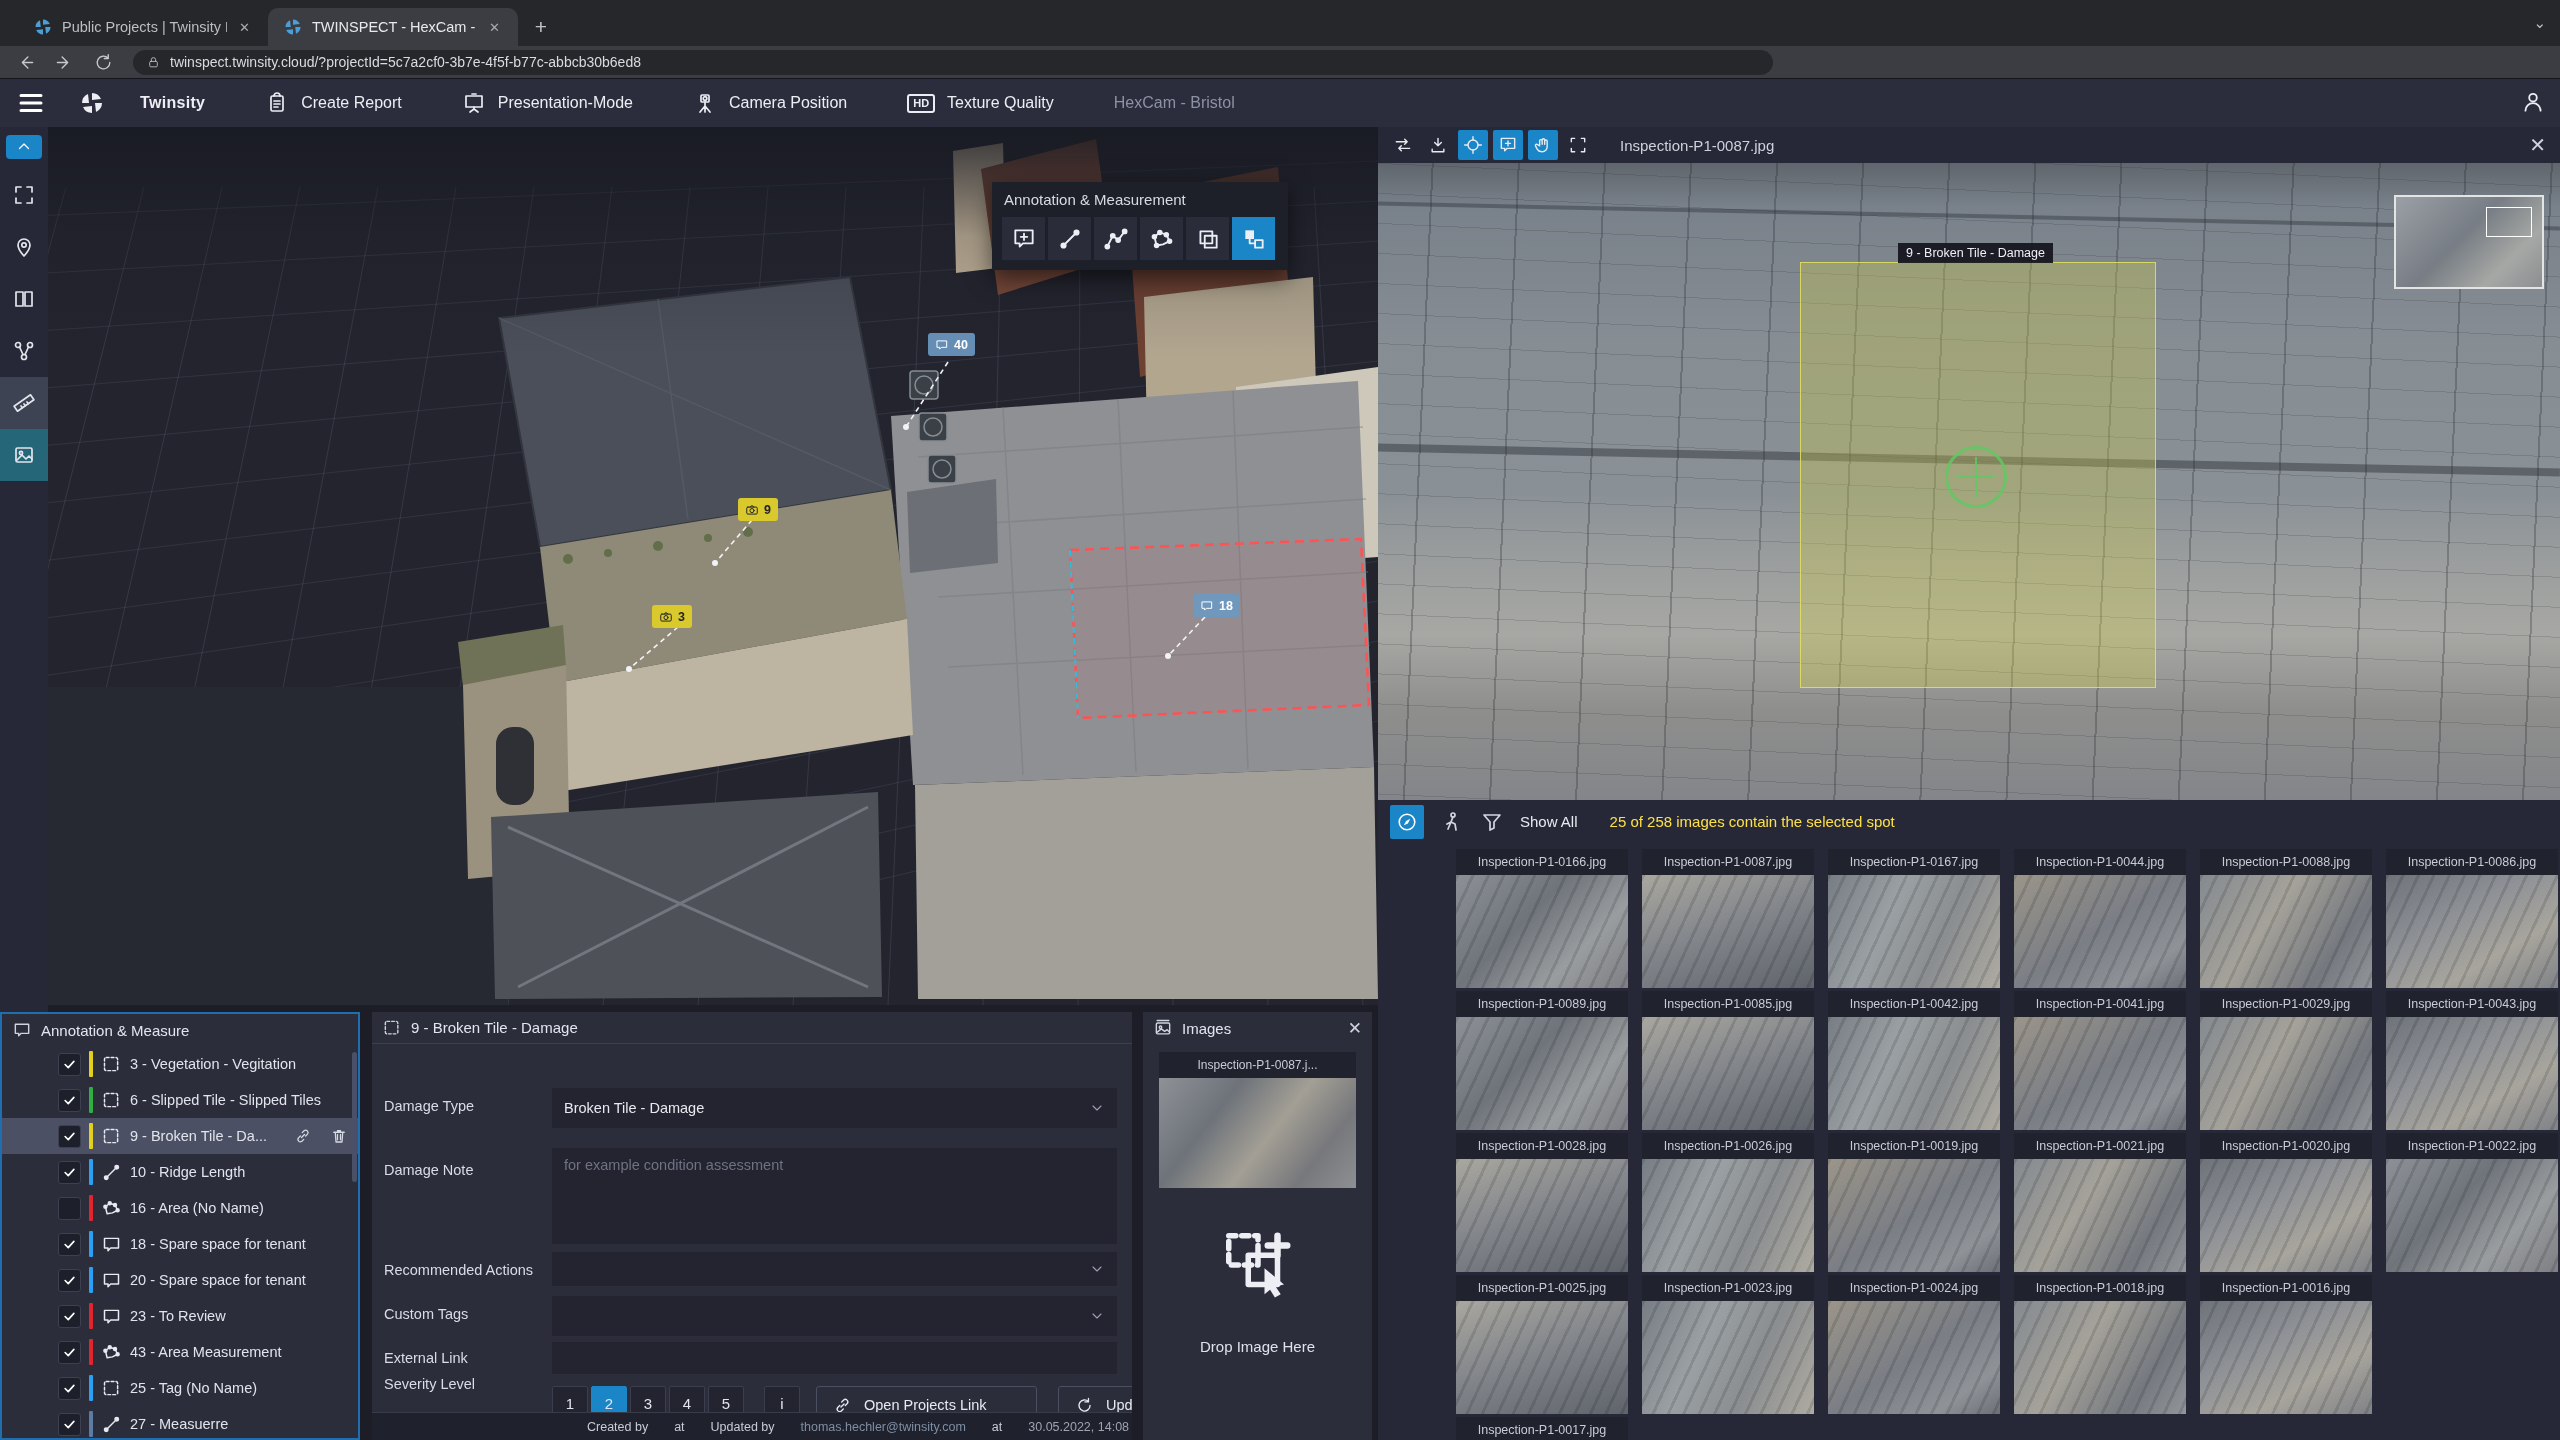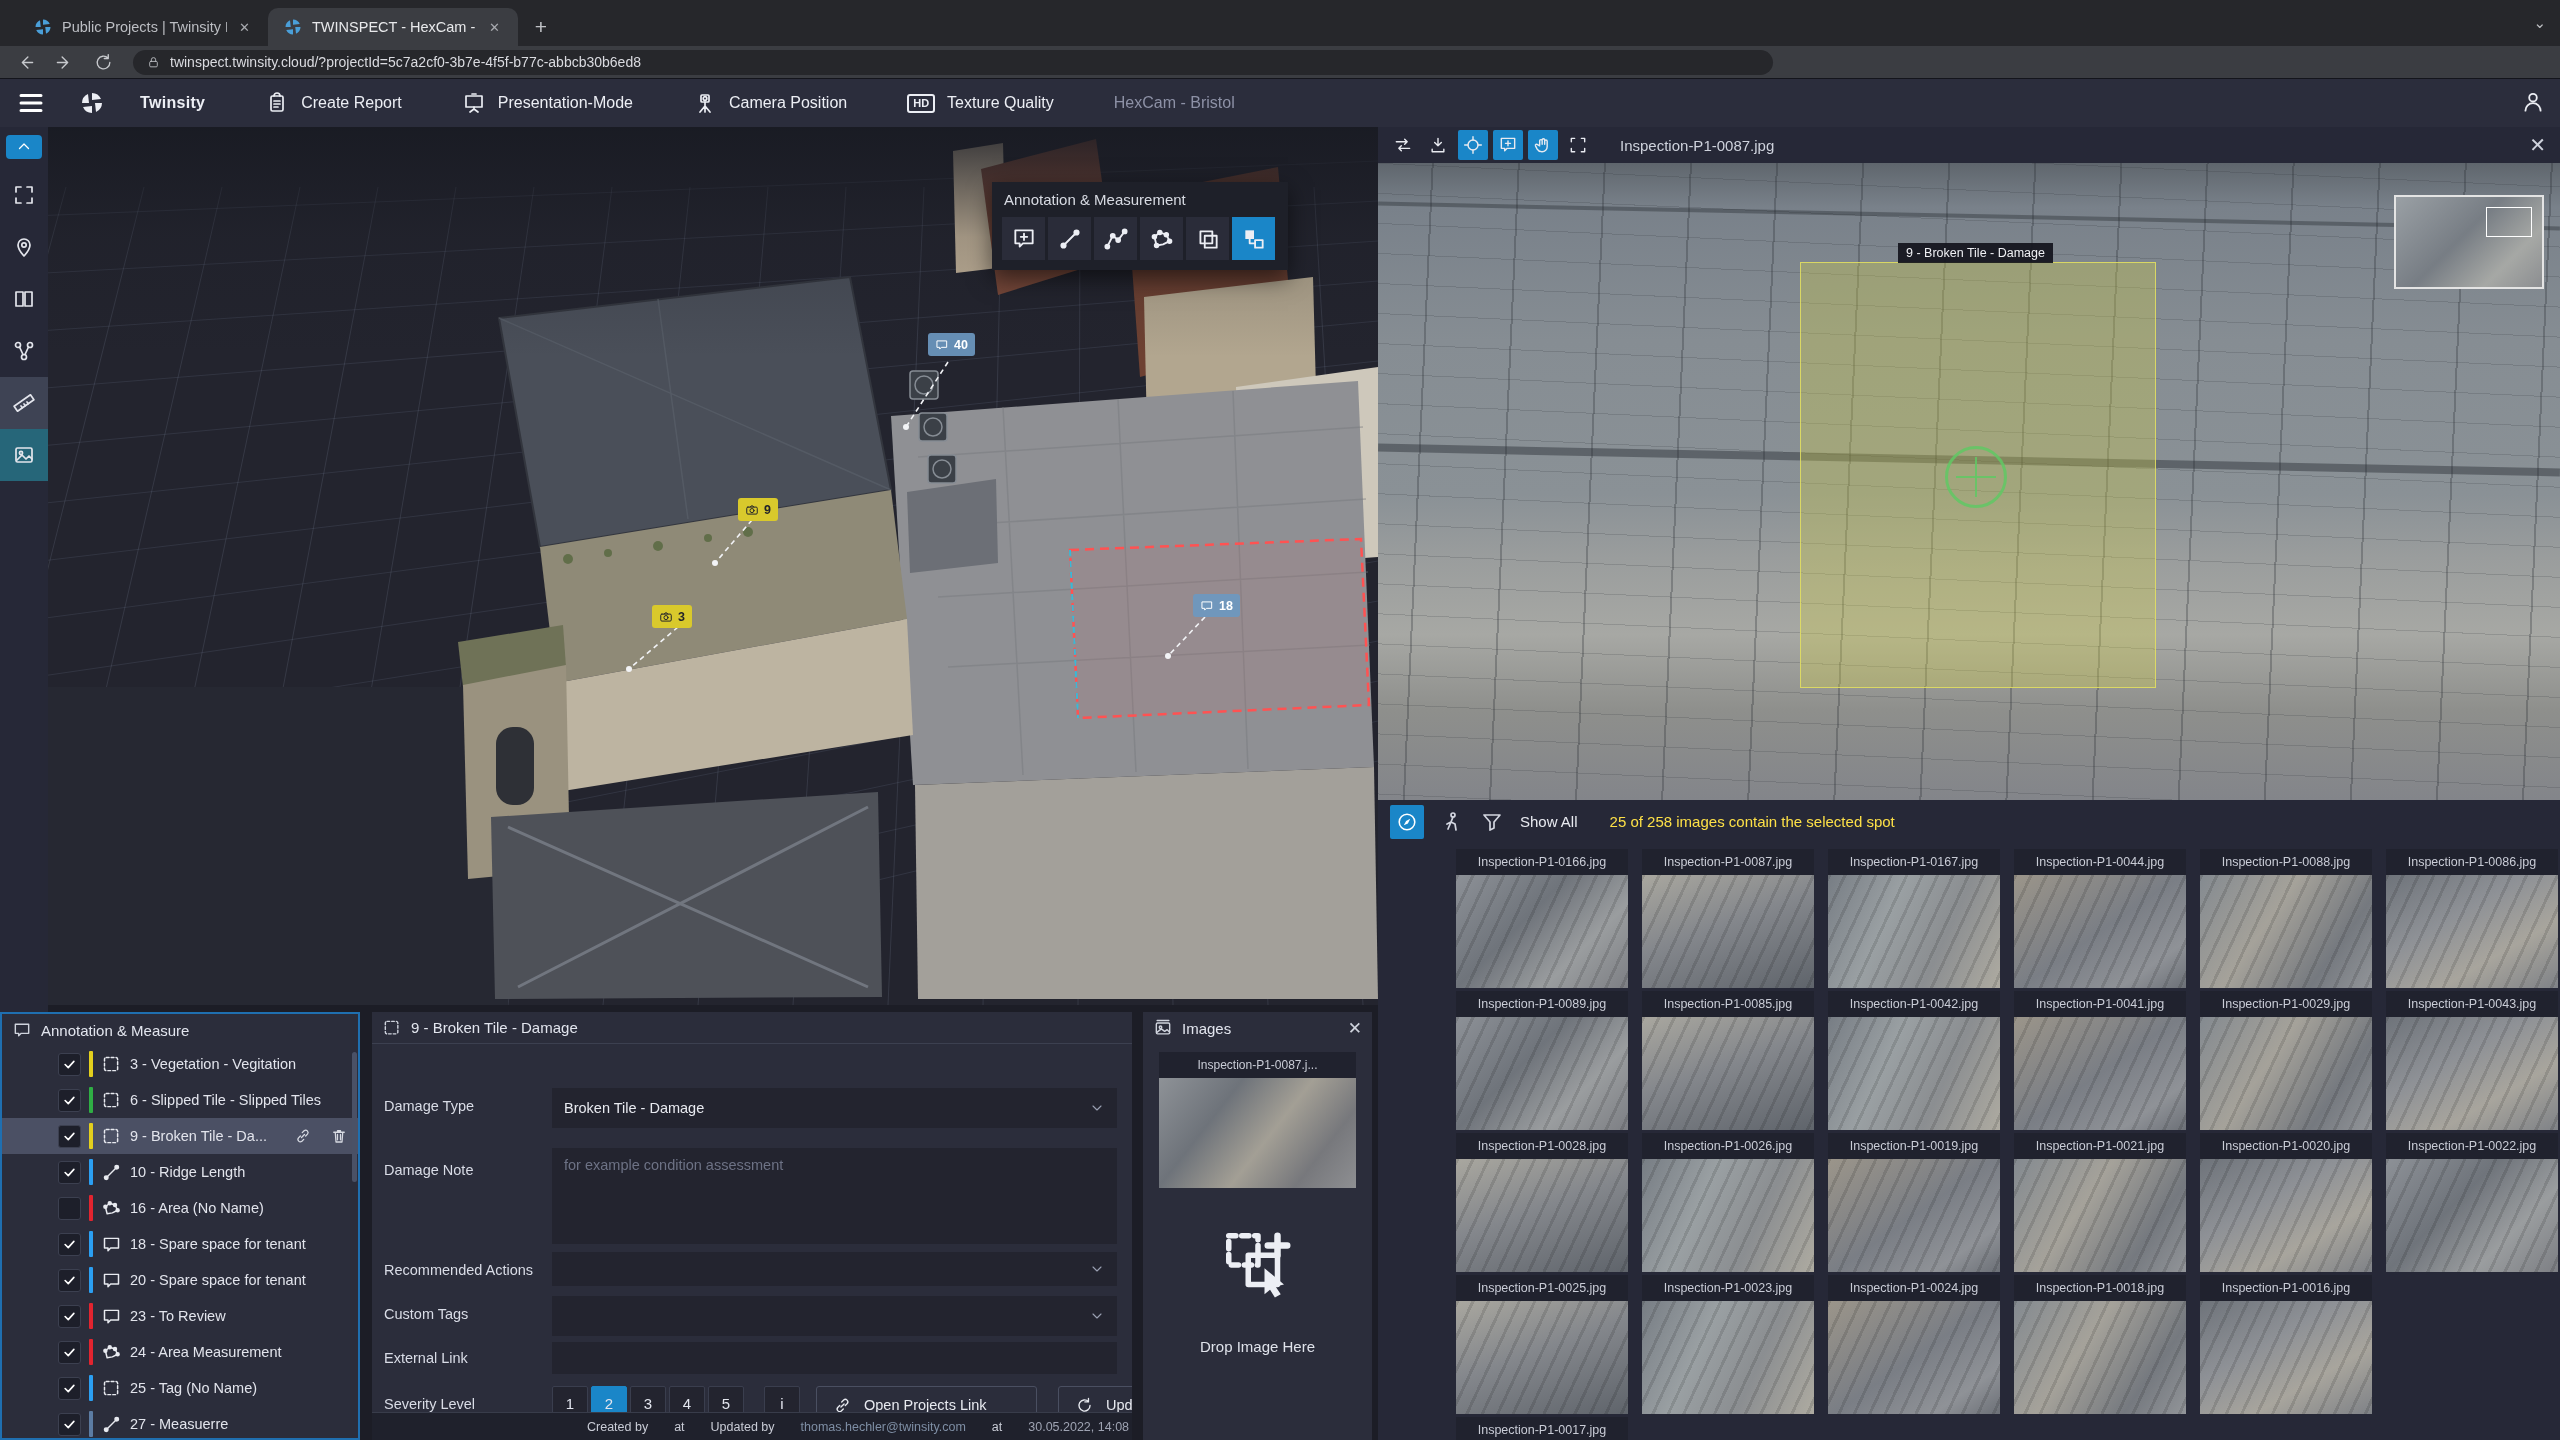--- a/index.html
+++ b/index.html
@@ -880,21 +880,21 @@
           <span class="l-bar" style="background: rgb(226, 36, 47);"></span>
           <span class="l-ic ic">
             <svg viewBox="0 0 24 24">
               <path d="M7 18 5 10l5-4 6 2 3 6-6 3z"></path>
               <circle cx="5" cy="10" r="1.7" fill="currentColor"></circle>
               <circle cx="10" cy="6" r="1.7" fill="currentColor"></circle>
               <circle cx="16" cy="8" r="1.7" fill="currentColor"></circle>
               <circle cx="19" cy="14" r="1.7" fill="currentColor"></circle>
             </svg>
           </span>
-          <span class="l-txt">24 - Area Measurement</span>
+          <span class="l-txt">43 - Area Measurement</span>
         </div>
         <div class="l-row">
           <span class="l-check">
             <span class=" ic">
               <svg viewBox="0 0 24 24">
                 <path d="M5 12l5 5 9-10" stroke-width="2.6"></path>
               </svg>
             </span>
           </span>
           <span class="l-bar" style="background: rgb(43, 159, 242);"></span>
@@ -961,21 +961,21 @@
       <span class="f-label" style="top:262px;">Custom Tags</span>
       <div class="f-ctl" style="top:252px;height:40px;">
         <span class="chev ic">
             <svg viewBox="0 0 24 24">
               <path d="M6 9l6 6 6-6"></path>
             </svg>
           </span>
       </div>
       <span class="f-label" style="top:306px;">External Link</span>
       <div class="f-ctl" style="top:298px;height:32px;"></div>
-      <span class="f-label" style="top:352px;">Severity Level</span>
+      <span class="f-label" style="top:332px;">Severity Level</span>
       <div class="sev" style="left:180px;top:342px;" id="sev-row">
           <div class="sev-btn">
             <div class="sev-box">1</div>
             <div class="sev-u" style="background: rgb(47, 174, 68);"></div>
           </div>
           <div class="sev-btn on">
             <div class="sev-box">2</div>
             <div class="sev-u" style="background: rgb(232, 213, 25);"></div>
           </div>
           <div class="sev-btn">

